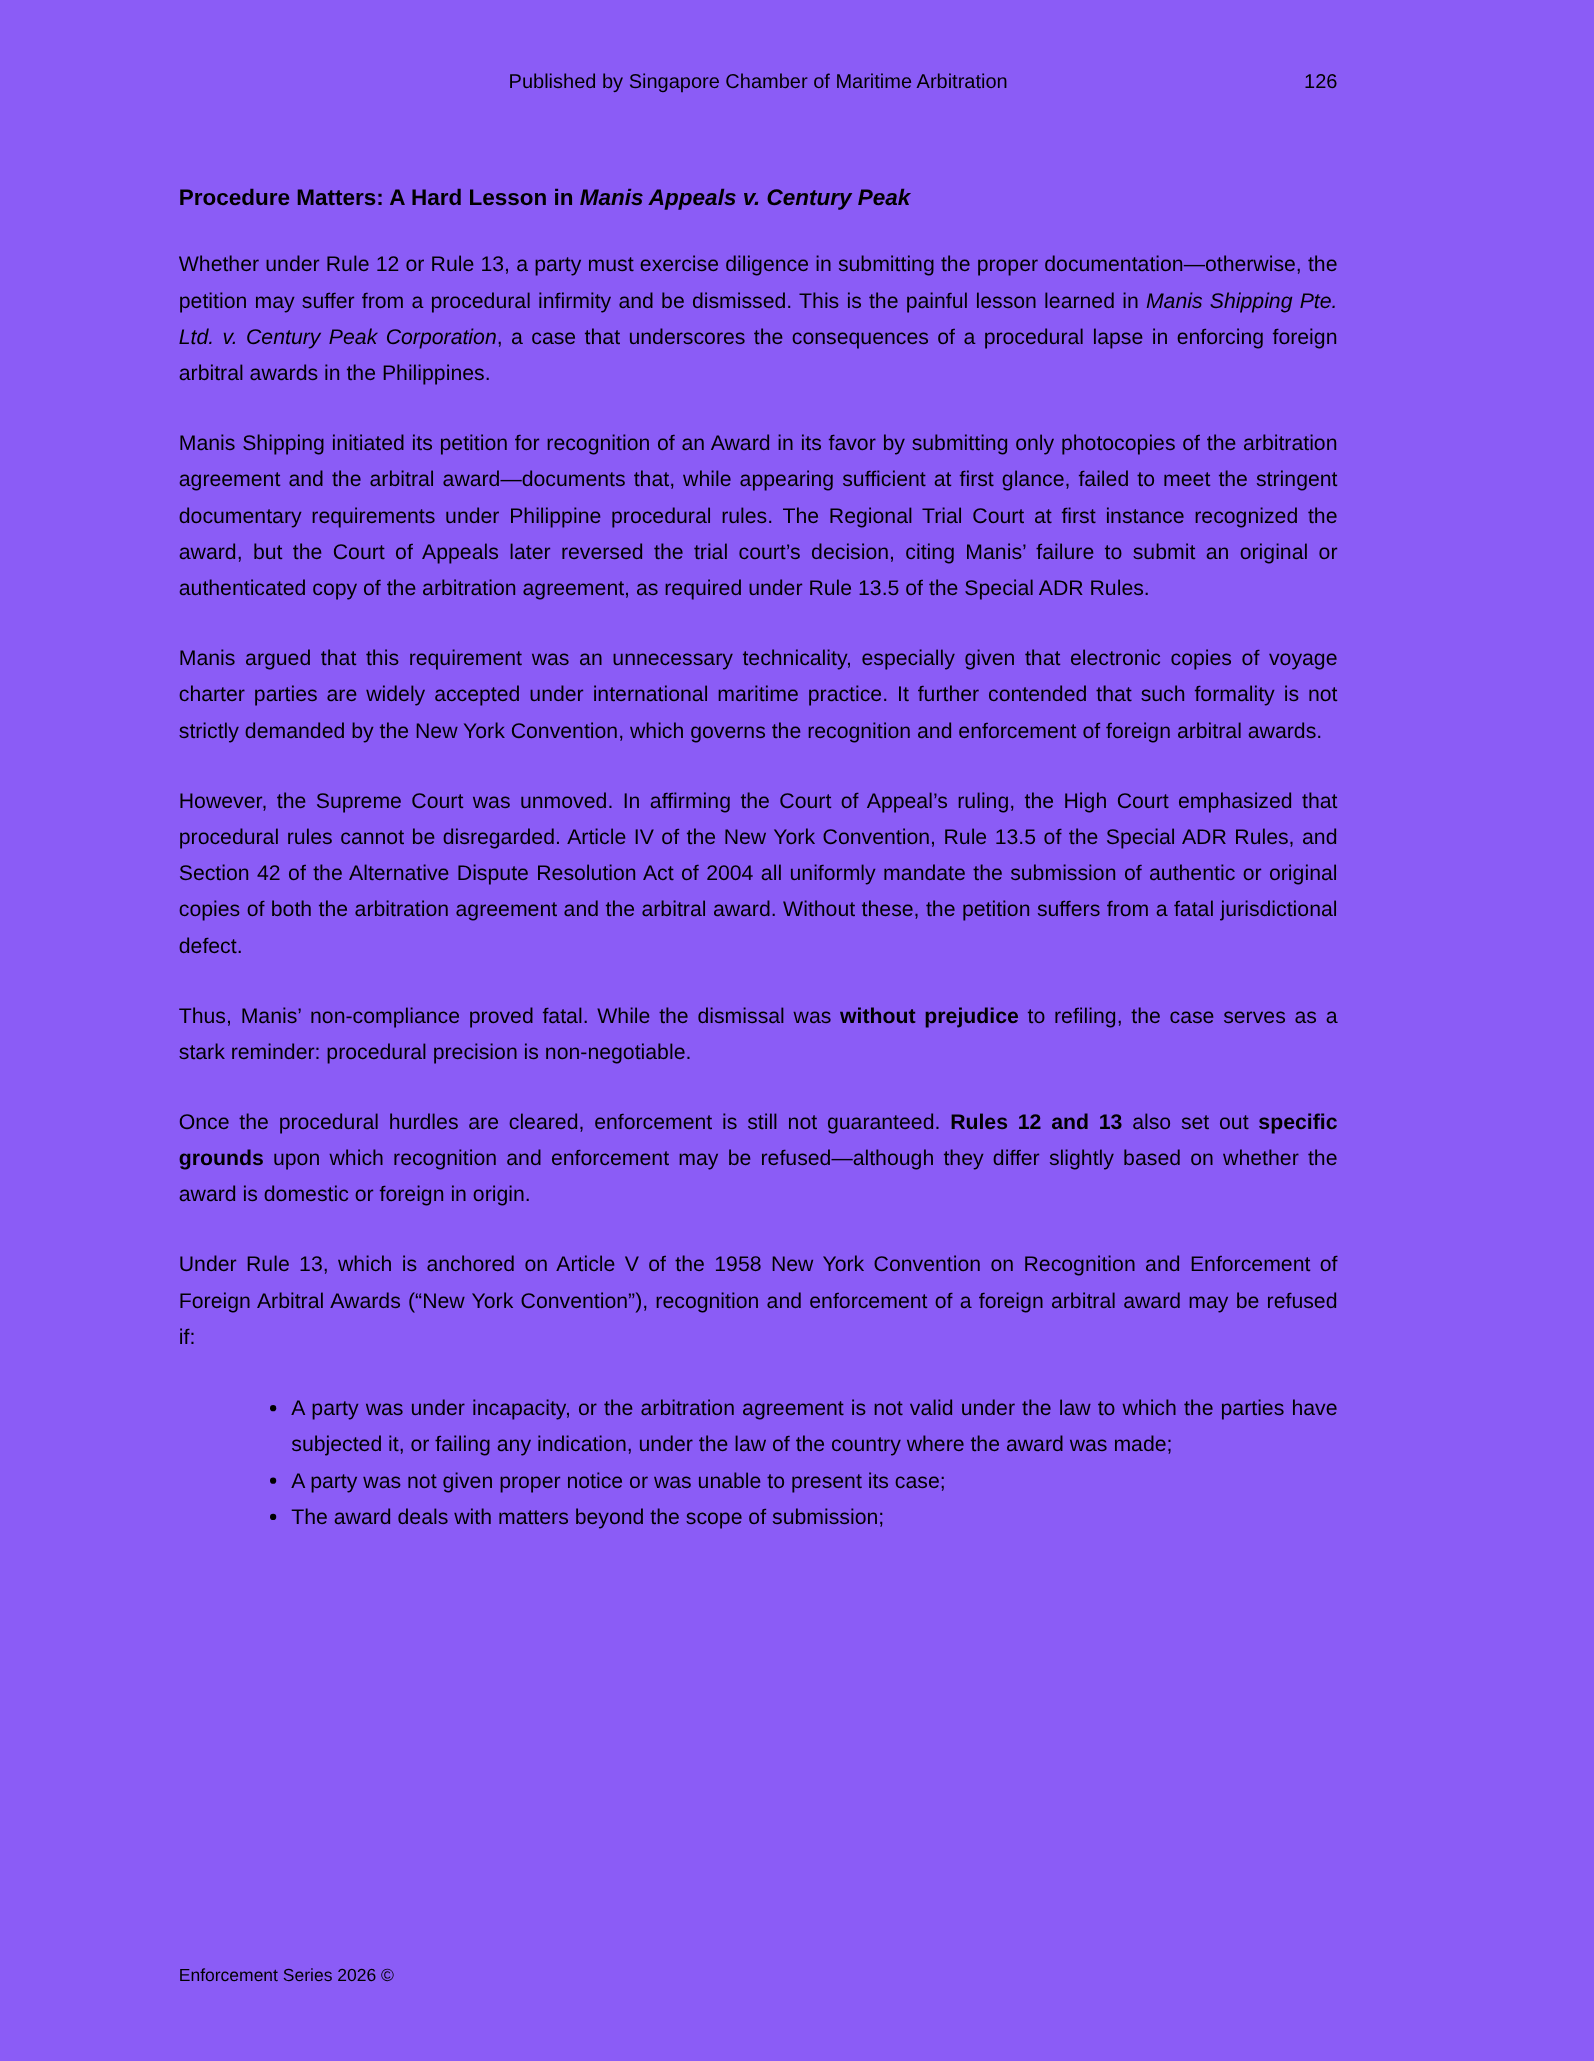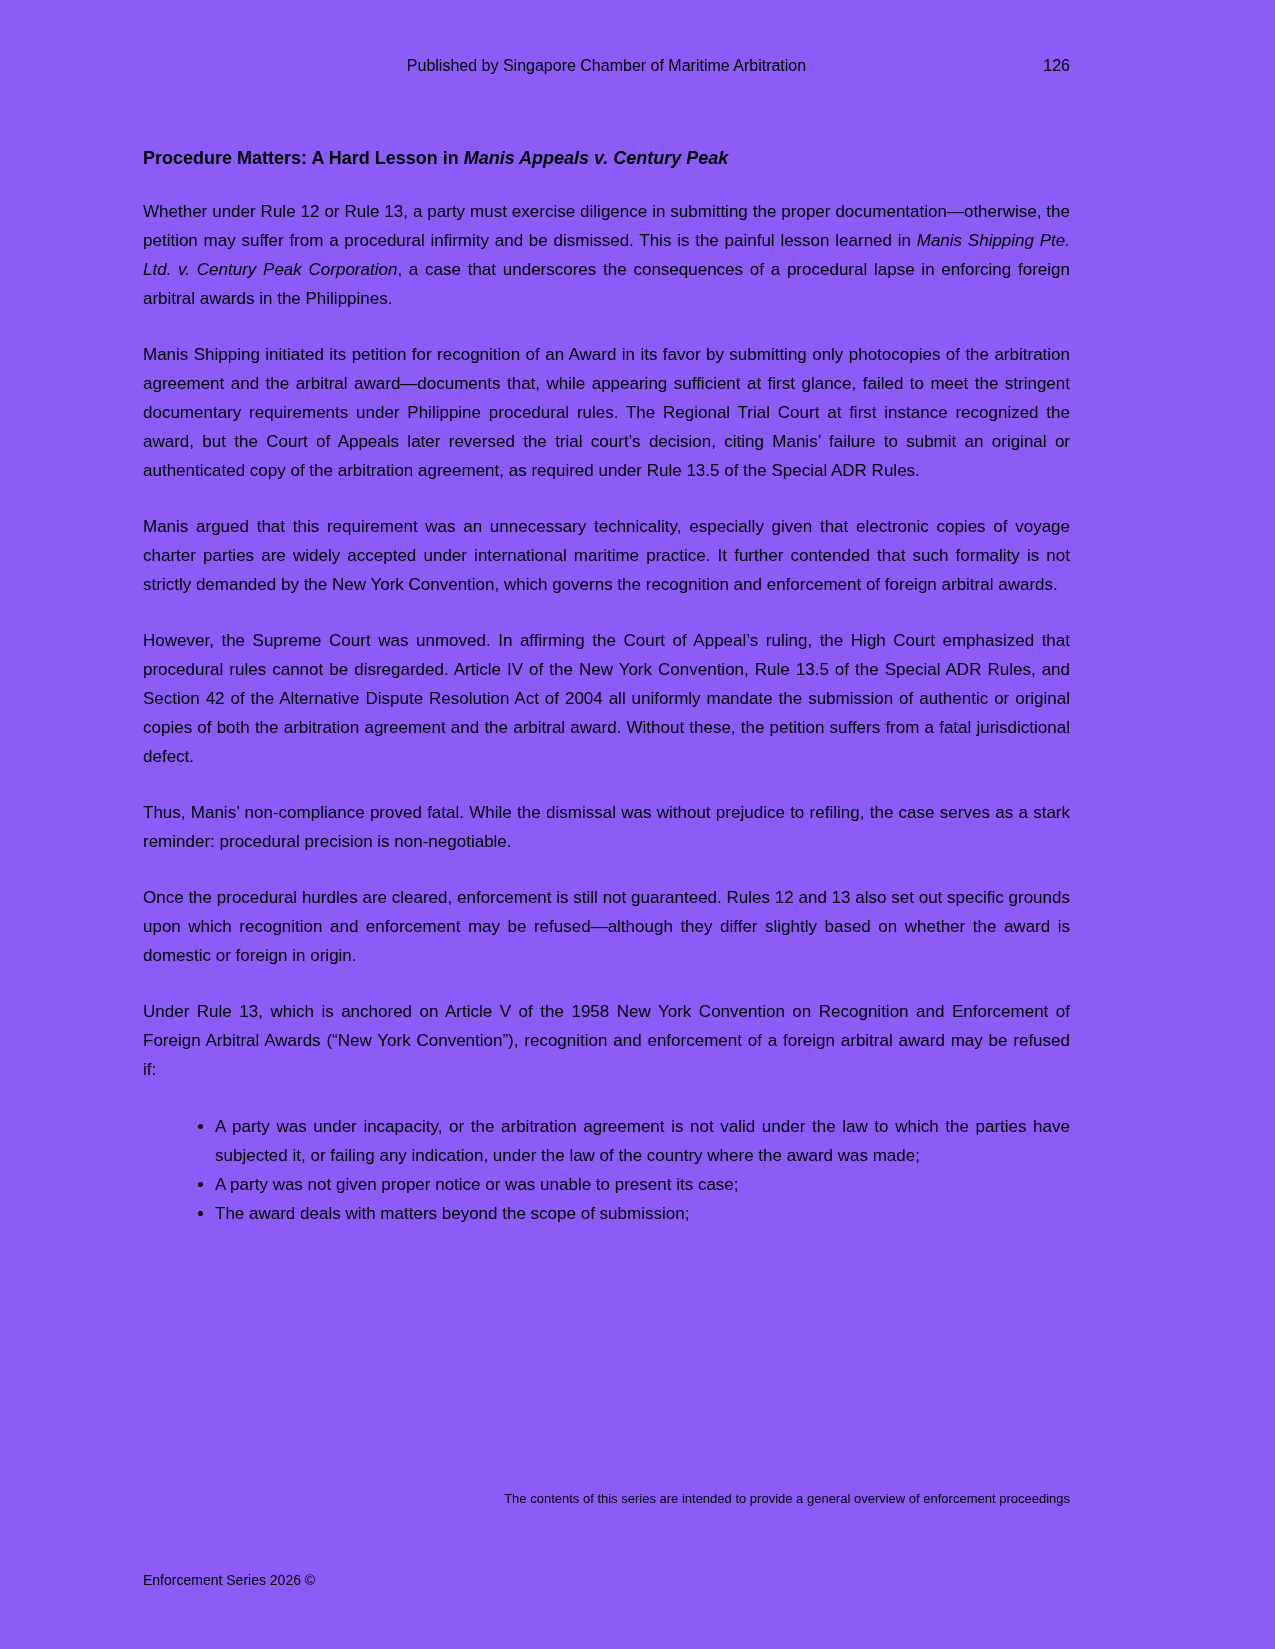--- a/index.html
+++ b/index.html
@@ -47,31 +47,32 @@
     font-weight: bold;
     line-height: 24px;
   }
   p.body-para {
     margin-top: 27px;
     font-size: 17px;
     line-height: 29px;
     text-align: justify;
   }
   .run-italic { font-style: italic; }
-  .run-bold { font-weight: normal; margin-top: 16px; }
+  .run-bold { font-weight: bold; margin-top: 16px; }
   ul.refusal-grounds {
     margin-top: 28px;
     padding-left: 72px;
     list-style: disc outside;
   }
   ul.refusal-grounds li {
     font-size: 17px;
     line-height: 29px;
     text-align: justify;
     padding-left: 0;
+    margin-left: 18px;
   }
   .footer-disclaimer {
     position: absolute;
     top: 1489px;
     right: 205px;
     width: 700px;
     text-align: right;
     font-size: 13px;
     line-height: 20px;
     color: #000000;
@@ -109,17 +110,16 @@
 
     <ul class="refusal-grounds">
       <li>A party was under incapacity, or the arbitration agreement is not valid under the law to which the parties have subjected it, or failing any indication, under the law of the country where the award was made;</li>
       <li>A party was not given proper notice or was unable to present its case;</li>
       <li>The award deals with matters beyond the scope of submission;</li>
     </ul>
 
   </div>
 
   <div class="footer-disclaimer">
-    <div>The contents of this series are intended to provide a general overview of enforcement proceedings</div>
   </div>
 
   <div class="footer-copyright">Enforcement Series 2026 ©</div>
 </div>
 
 </body></html>

